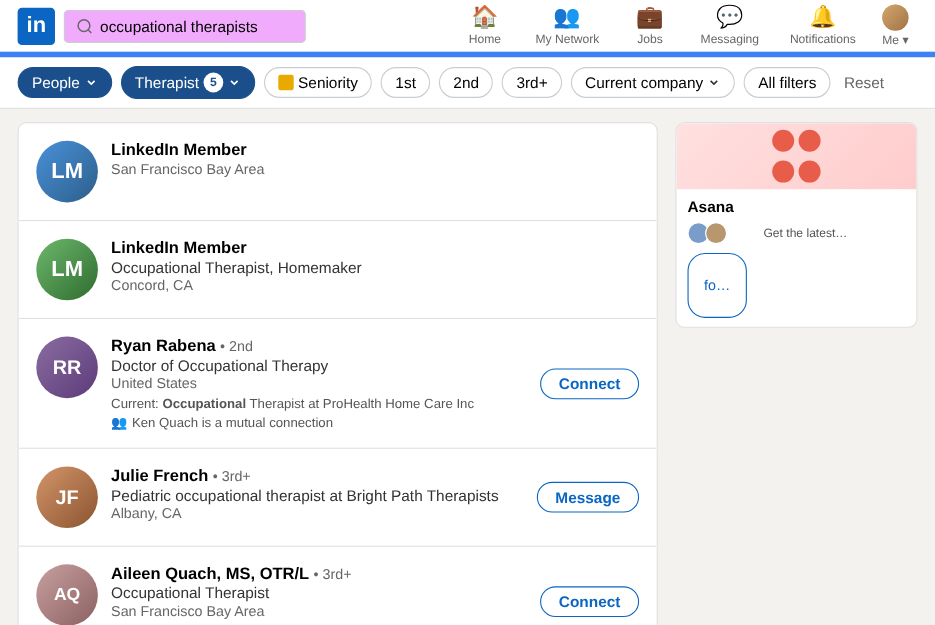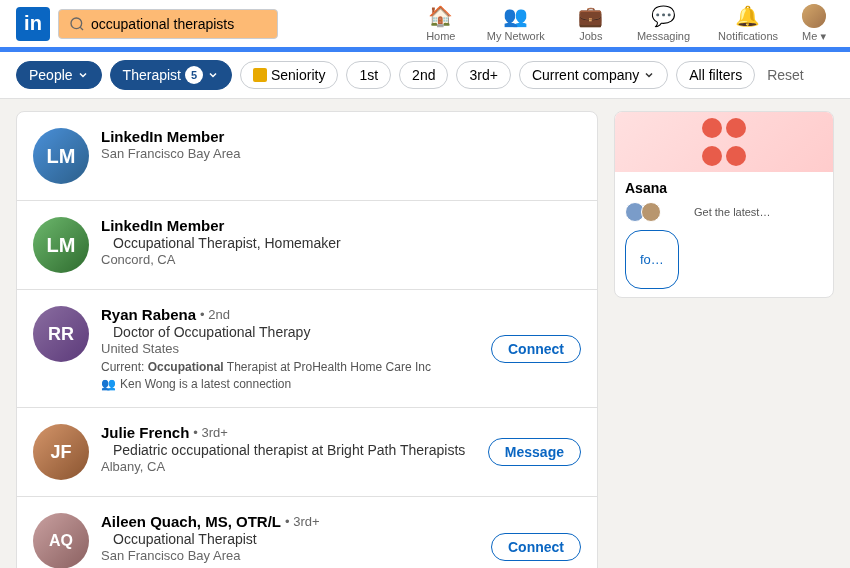--- a/index.html
+++ b/index.html
@@ -27,21 +27,21 @@
       justify-content: center;
       color: white;
       font-weight: 900;
       font-size: 20px;
       margin-right: 8px;
       flex-shrink: 0;
     }
     .search-bar {
       display: flex;
       align-items: center;
-      background: #fdba74;
+      background: #f0abfc;
       border: 1px solid #c9cdd2;
       border-radius: 4px;
       padding: 6px 10px;
       width: 220px;
       margin-right: 16px;
     }
     .search-bar input {
       border: none;
       background: transparent;
       outline: none;
@@ -204,21 +204,20 @@
     }
     .result-name .degree {
       font-weight: 400;
       color: #666;
       font-size: 13px;
     }
     .result-title {
       color: #333;
       font-size: 14px;
       margin-top: 1px;
-      margin-left: 12px;
     }
     .result-location {
       color: #666;
       font-size: 13px;
       margin-top: 1px;
     }
     .result-extra {
       color: #555;
       font-size: 12px;
       margin-top: 4px;
@@ -443,21 +442,21 @@
           <span>Doctor of Occupational Therapy</span>
         </div>
         <div class="result-location">
           <span>United States</span>
         </div>
         <div class="result-extra">
           <span>Current: </span><span class="bold">Occupational</span><span> Therapist at ProHealth Home Care Inc</span>
         </div>
         <div class="result-mutual">
           <span>👥</span>
-          <span>Ken Wong is a latest connection</span>
+          <span>Ken Quach is a mutual connection</span>
         </div>
       </div>
       <button class="action-btn">
         <span>Connect</span>
       </button>
     </div>
 
     <div class="result-item">
       <div class="result-avatar av-4" style="display:flex;align-items:center;justify-content:center;color:white;font-weight:600;font-size:18px;">
         JF

